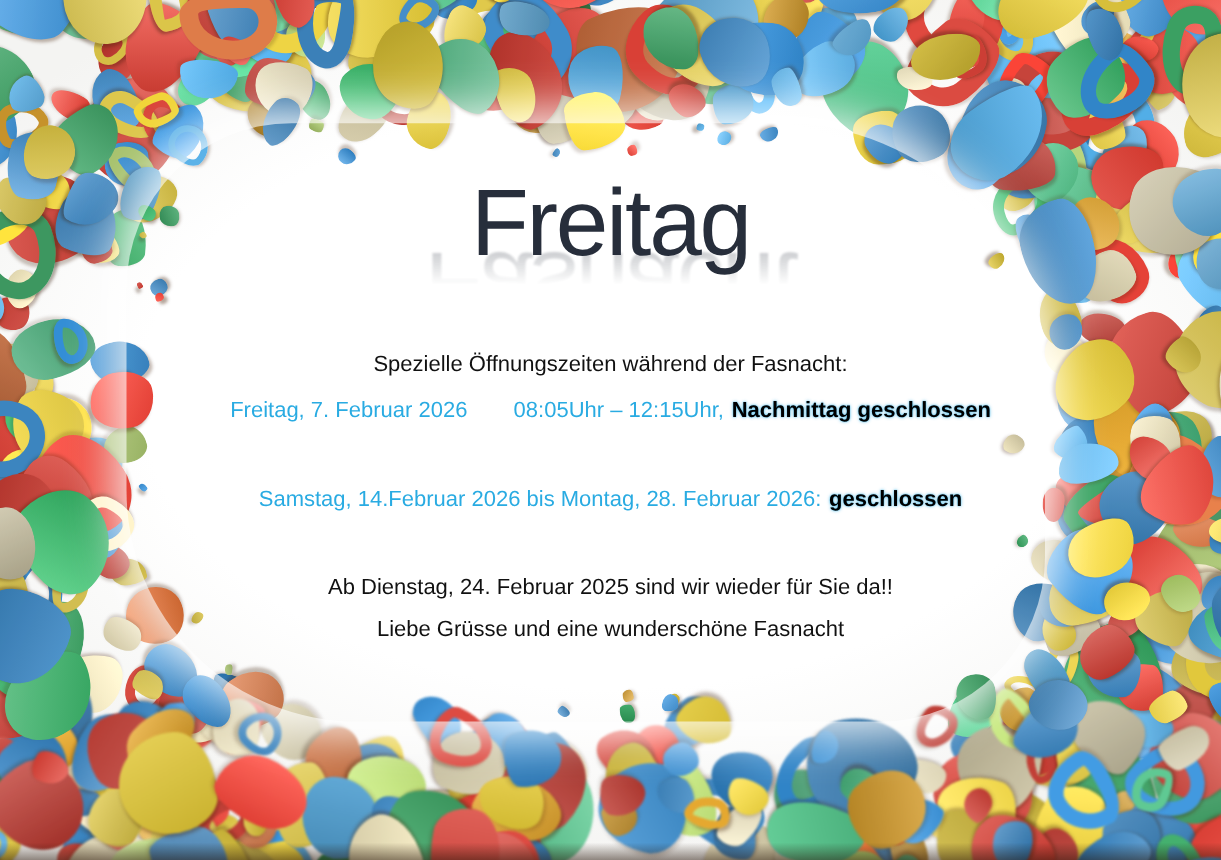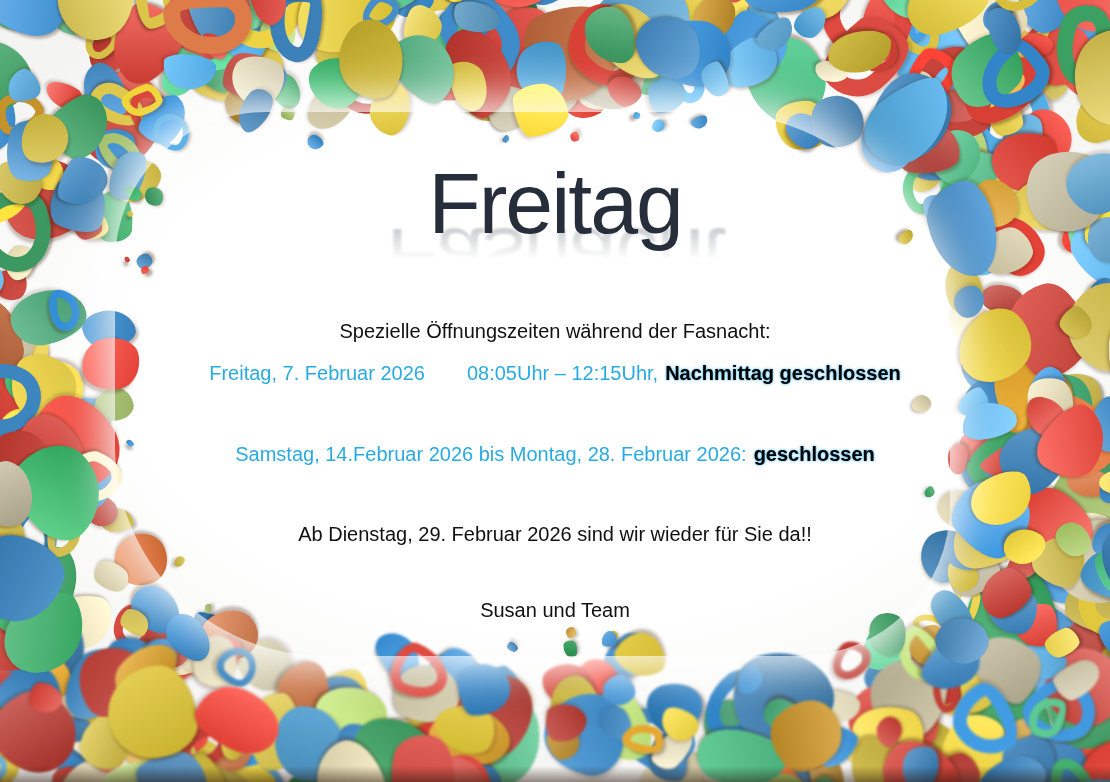--- a/index.html
+++ b/index.html
@@ -670,16 +670,16 @@
       <div class="title">Freitag</div>
       <div class="title-reflection" aria-hidden="true">Fasnacht</div>
     </div>
 
     <div class="line line-intro">Spezielle Öffnungszeiten während der Fasnacht:</div>
 
     <div class="line line-sched1"><span class="blue">Freitag, 7. Februar 2026</span><span class="gap"></span><span class="blue">08:05Uhr – 12:15Uhr,</span><span class="closed">Nachmittag geschlossen</span></div>
 
     <div class="line line-sched2"><span class="blue">Samstag, 14.Februar 2026 bis Montag, 28. Februar 2026:</span><span class="closed">geschlossen</span></div>
 
-    <div class="line line-close1">Ab Dienstag, 29. Februar 2026 sind wir wieder für Sie da!!</div>
-    <div class="line line-close3">Susan und Team</div>
+    <div class="line line-close1">Ab Dienstag, 24. Februar 2025 sind wir wieder für Sie da!!</div>
+    <div class="line line-close2">Liebe Grüsse und eine wunderschöne Fasnacht</div>
   </div>
 </div>
 
 </body></html>

